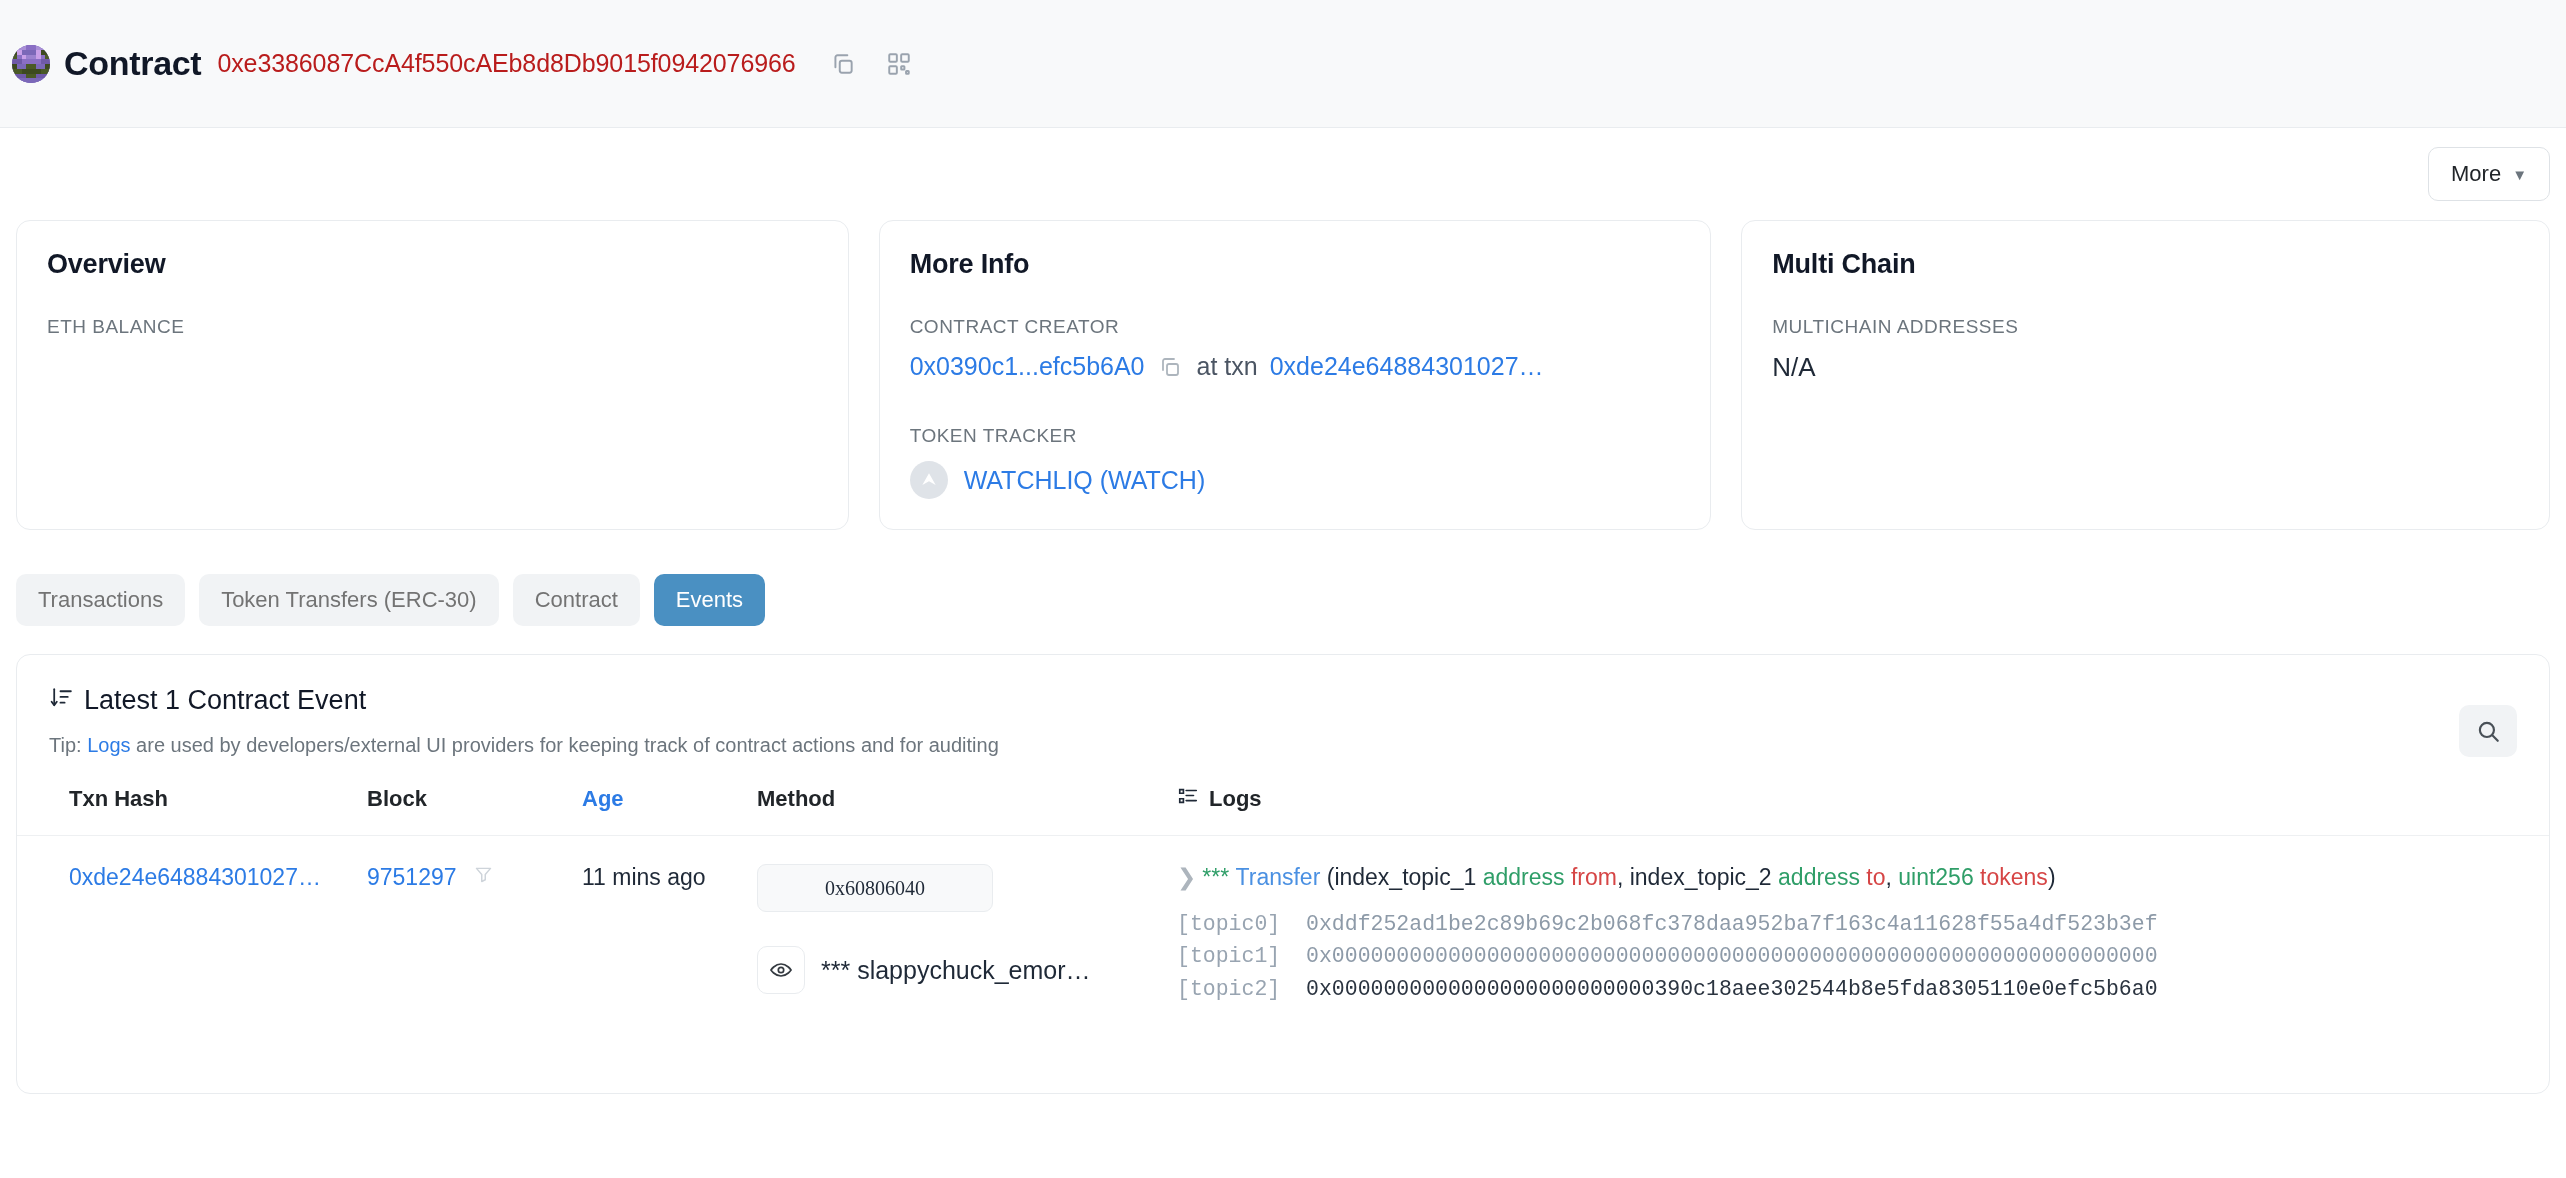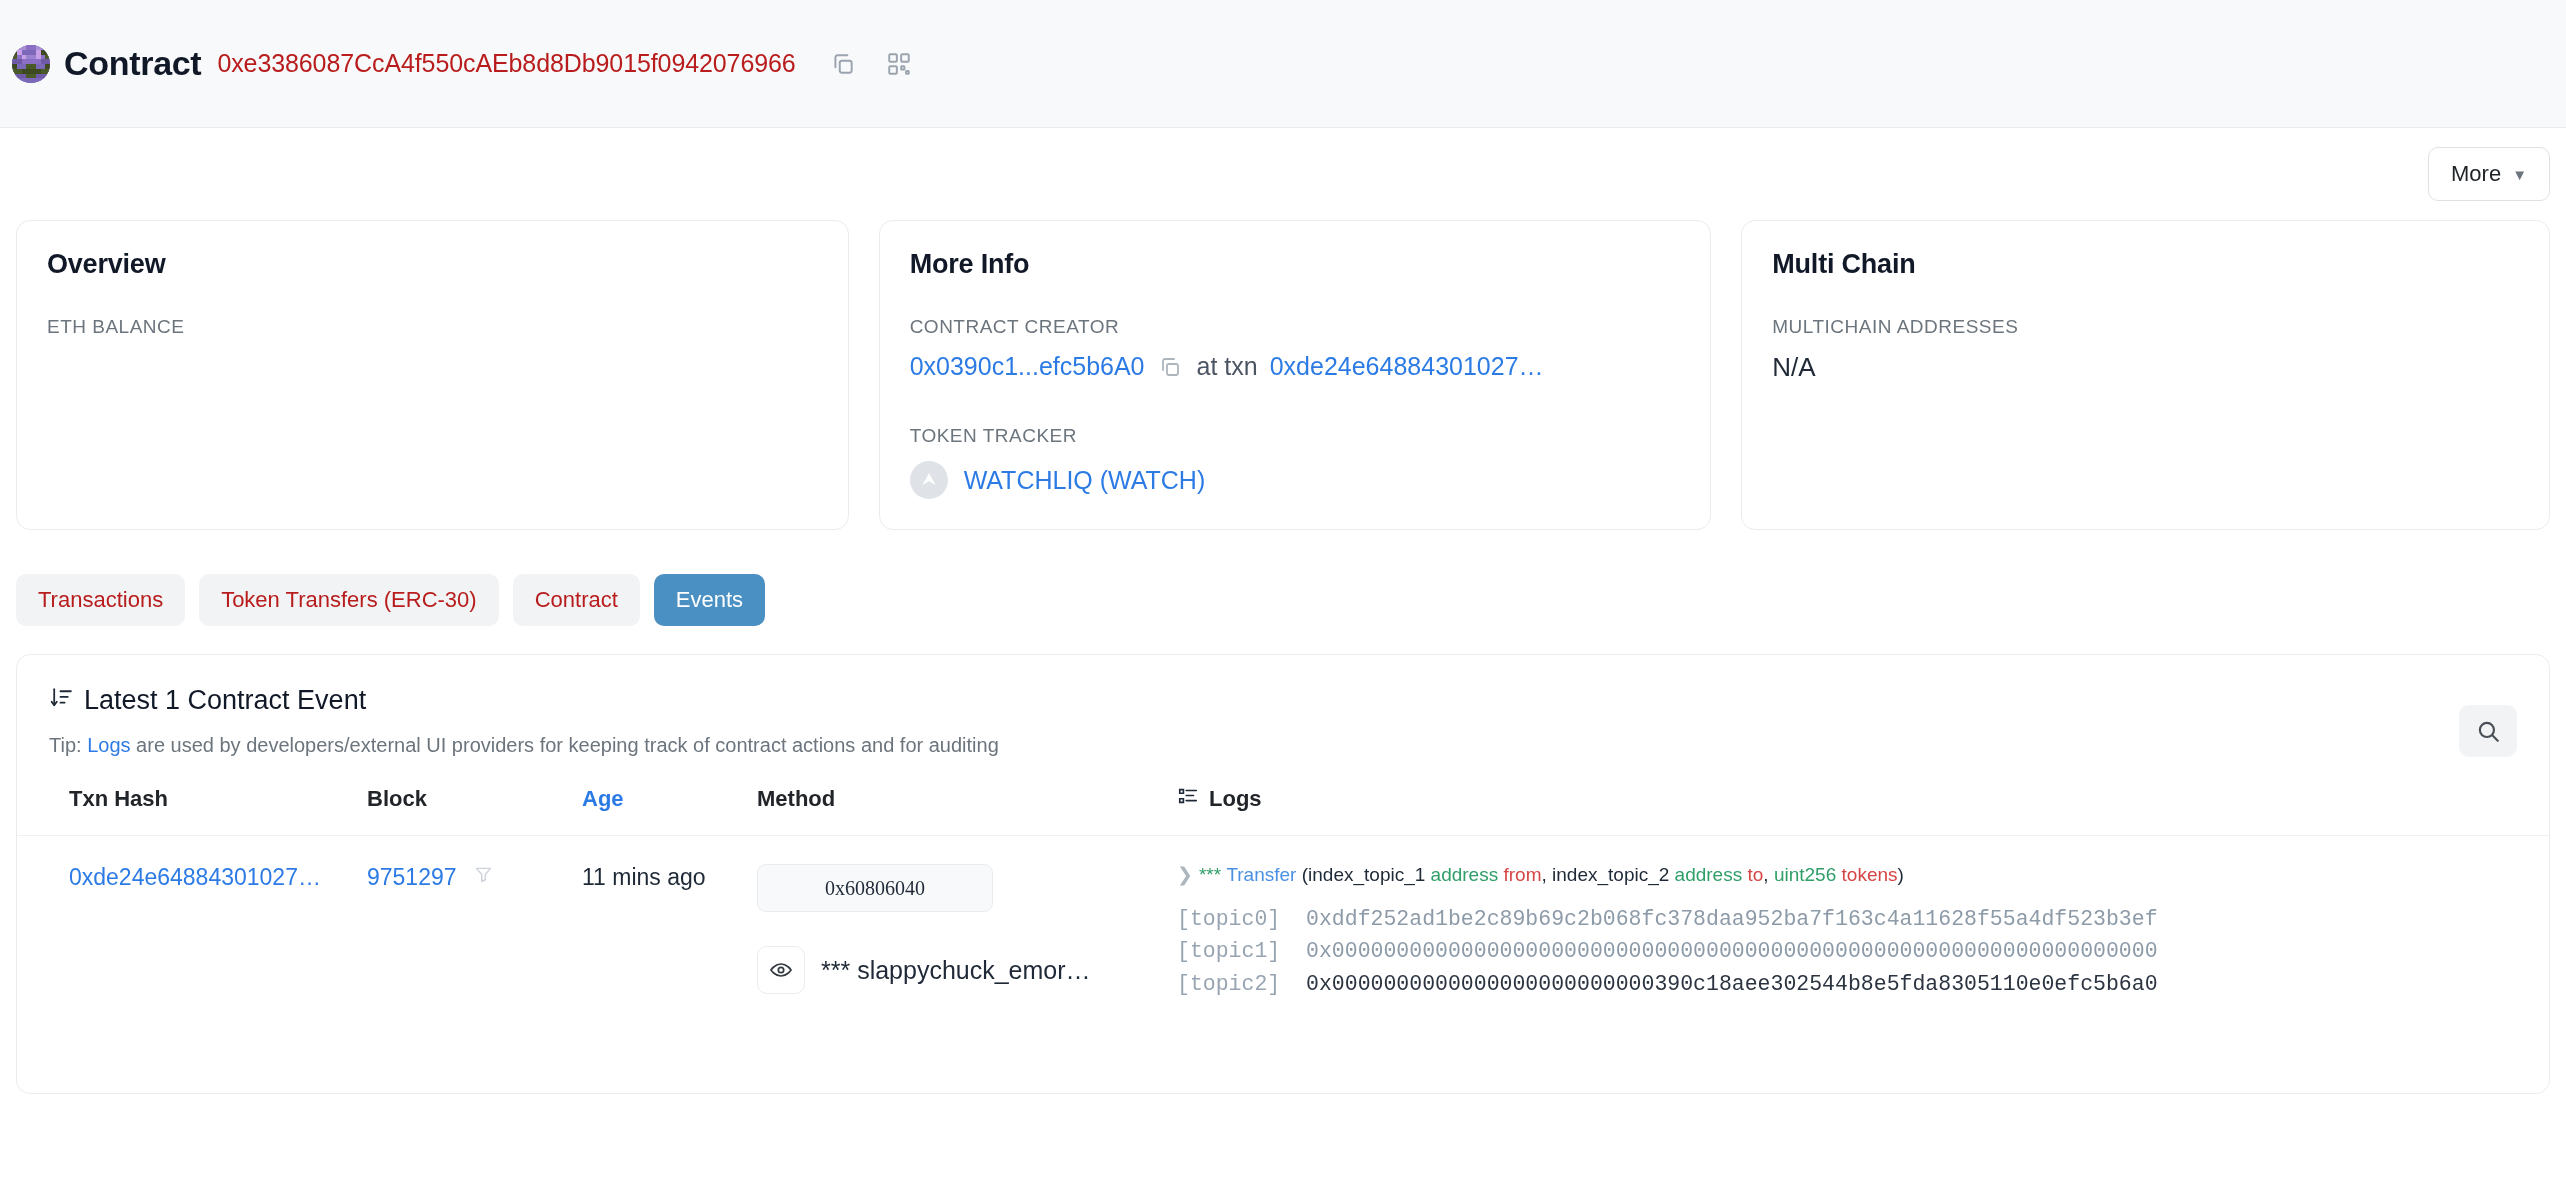--- a/index.html
+++ b/index.html
@@ -89,21 +89,21 @@
   .token-ic {
     width: 38px; height: 38px; border-radius: 50%; background: #dfe3e8;
     display: flex; align-items: center; justify-content: center; color: #fff;
   }
   .na-val { font-size: 26px; color:#1f2937; }
 
   
   .tabs { display: flex; gap: 14px; padding: 44px 16px 0 16px; }
   .tab {
     font-size: 22px; padding: 13px 22px; border-radius: 10px;
-    background: #f1f3f5; color: #b91c1c; cursor: pointer; white-space: nowrap;
+    background: #f1f3f5; color: #737373; cursor: pointer; white-space: nowrap;
     border: none; font-family: "Liberation Sans", sans-serif;
   }
   .tab.active { background: #4a90c2; color: #fff; }
 
   
   .panel {
     margin: 28px 16px 0 16px; background: #fff;
     border: 1px solid #e9ecef; border-radius: 14px; overflow: hidden;
     height: 440px;
   }
@@ -143,21 +143,21 @@
   .name-row { display: flex; align-items: center; gap: 16px; }
   .eye-box {
     width: 48px; height: 48px; border: 1px solid #e9ecef; border-radius: 10px;
     background: #fff; display:flex; align-items:center; justify-content:center;
     color:#343a40; cursor:pointer; flex: 0 0 auto;
   }
   .name-txt { font-size: 25px; color:#1f2937; white-space: nowrap; }
 
   .logs-head { display: flex; align-items: center; gap: 10px; }
   .logs-ic { color:#1f2937; font-size: 22px; }
-  .sig-line { font-size: 19px; color: #1f2937; white-space: nowrap; line-height: 1.2; }
+  .sig-line { font-size: 23px; color: #1f2937; white-space: nowrap; line-height: 1.2; }
   .caret { color:#adb5bd; margin-right: 6px; cursor:pointer; }
   .stars { color: #2f9e68; }
   .evname { color: #4a90e2; }
   .ptype { color: #2f9e68; }
   .pname { color: #d64545; }
   .topics { margin-top: 16px; }
   .topic-line {
     font-family: "Liberation Mono", "DejaVu Sans Mono", monospace;
     font-size: 21.5px; color: #8d9aa8; line-height: 1.52; white-space: nowrap;
   }

